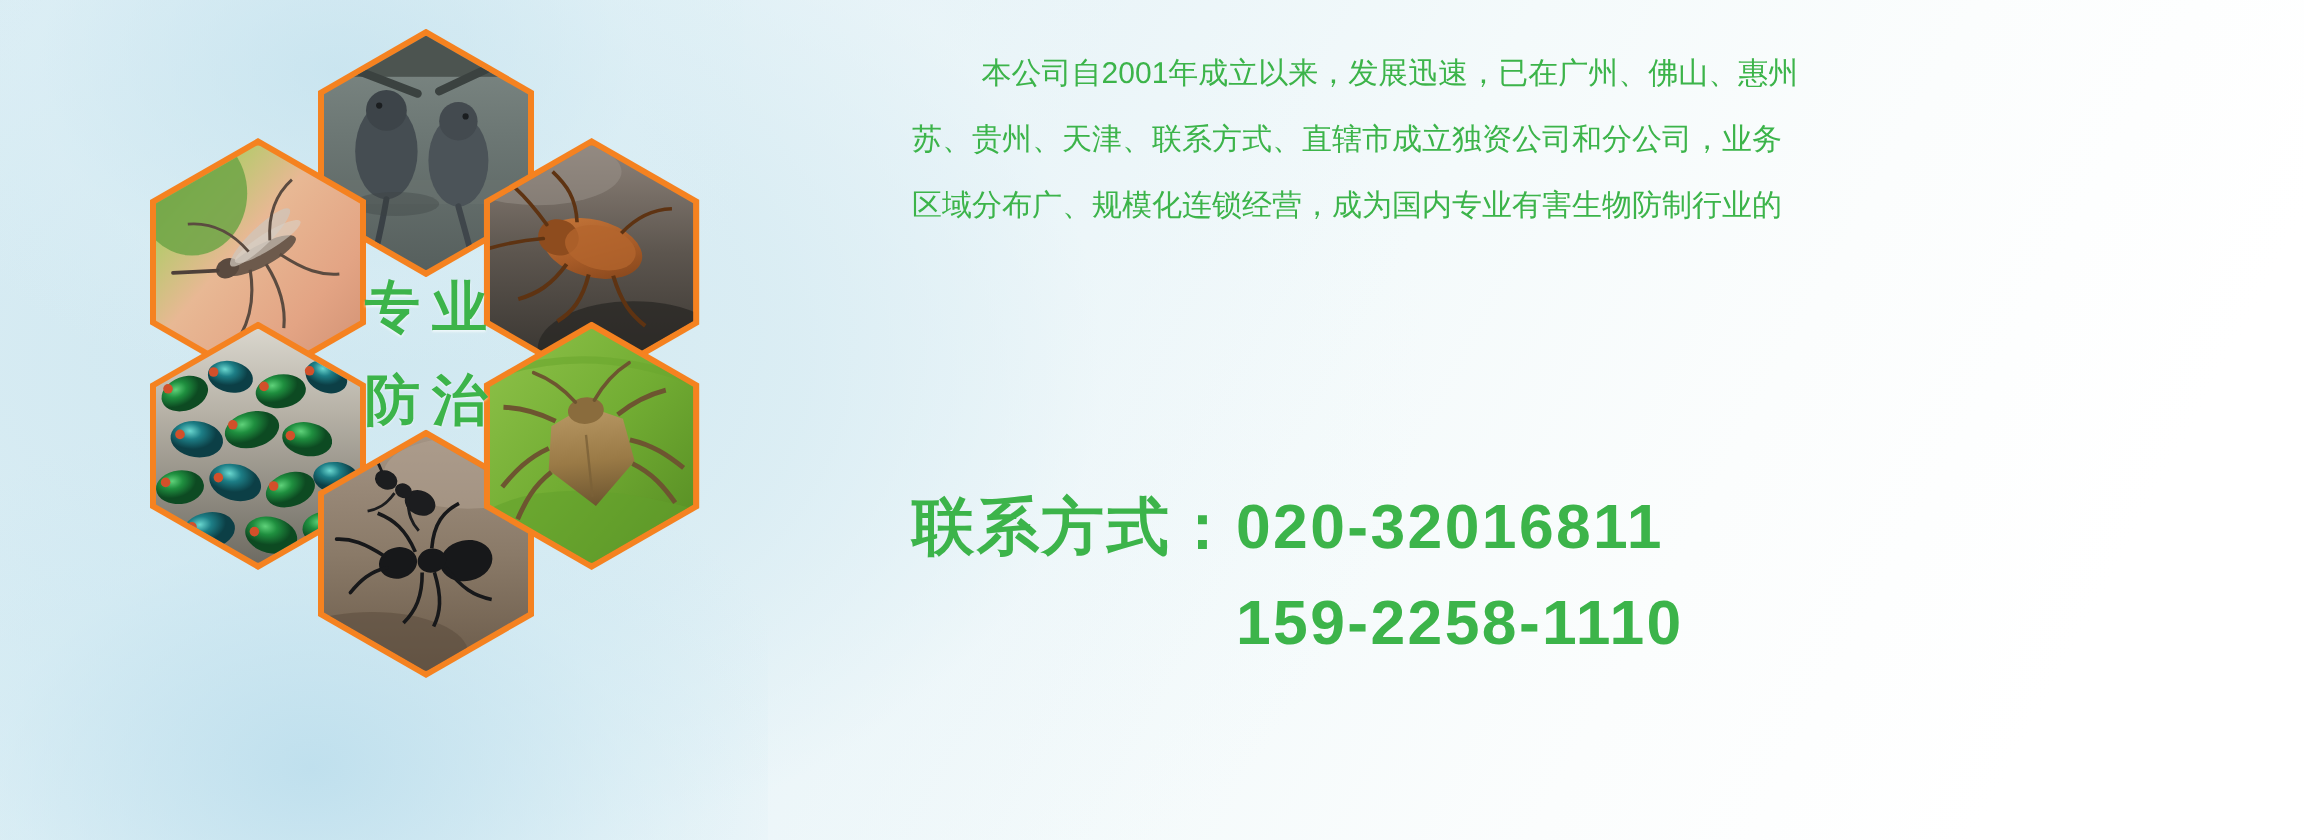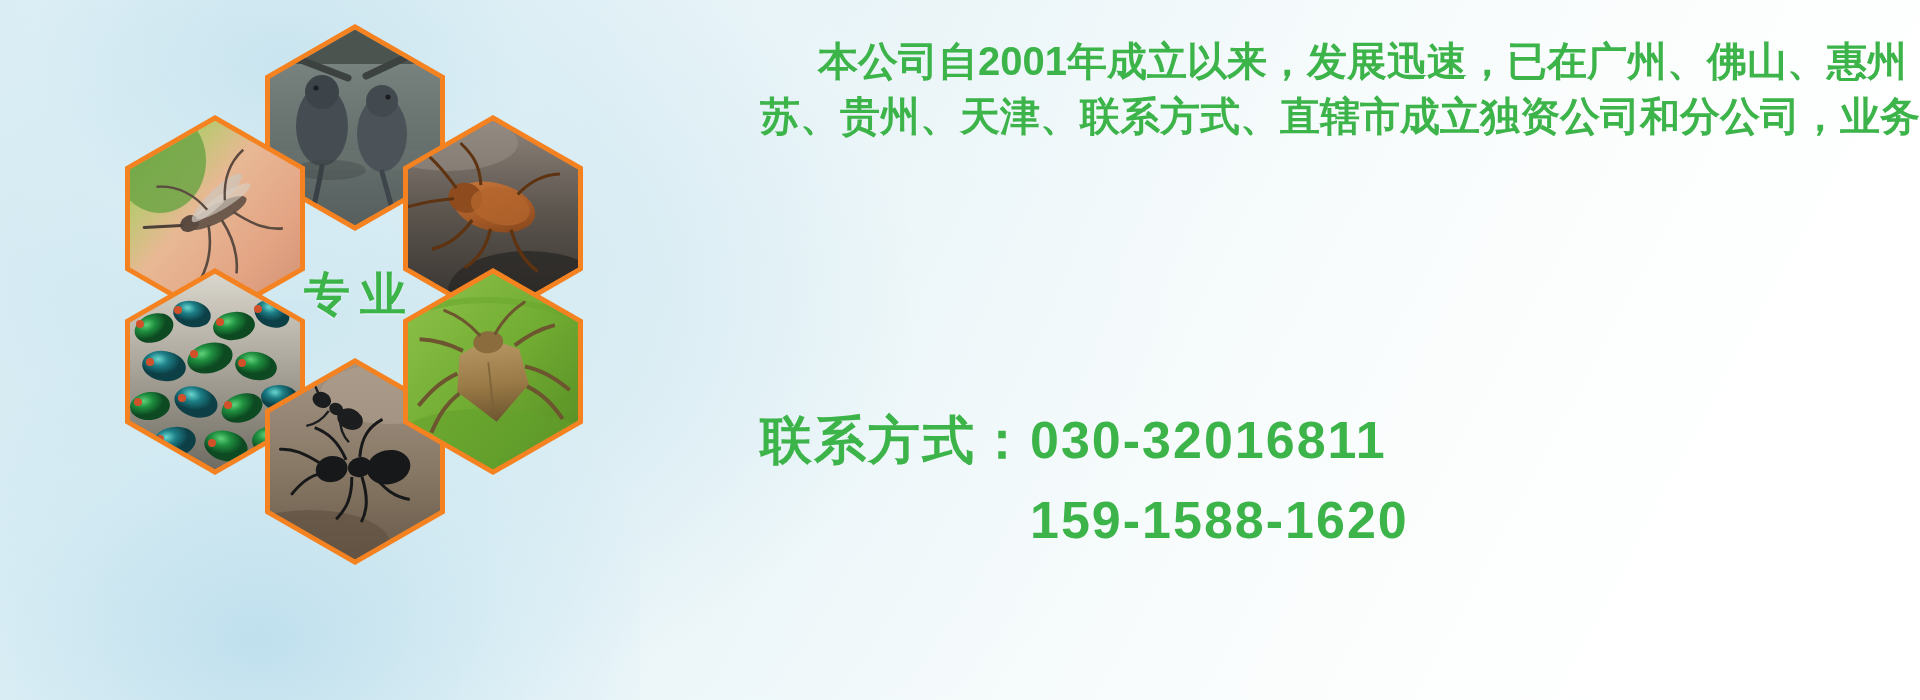--- a/index.html
+++ b/index.html
@@ -85,22 +85,22 @@
   
   #copy {
     position: absolute;
     left: 760px;
     top: 34px;
     width: 1140px;
   }
   #copy p {
     margin: 0;
     color: #3cb44a;
-    font-size: 40px;
-    font-weight: bold;
+    font-size: 25px;
+    font-weight: normal;
     line-height: 55px;
     letter-spacing: 0px;
     white-space: nowrap;
   }
   #copy p.indent { text-indent: 58px; }
 
   #contact {
     position: absolute;
     left: 760px;
     top: 400px;
@@ -348,26 +348,28 @@
             <path d="M34 12 C 50 22, 58 34, 66 48" stroke="#6d5530" stroke-width="4" fill="none"></path>
             <path d="M-26 -30 C -42 -40, -54 -44, -68 -46" stroke="#6d5530" stroke-width="4" fill="none"></path>
             <path d="M26 -30 C 42 -40, 54 -44, 68 -46" stroke="#6d5530" stroke-width="4" fill="none"></path>
           </g>
         </svg>
       </div>
     </div>
 
     <div class="hex-label" style="left:165px; top:181px;">
       <span>专业</span>
+      <span>防治</span>
     </div>
   </div>
 
   <div id="copy">
     <p class="indent">本公司自2001年成立以来，发展迅速，已在广州、佛山、惠州</p>
     <p>苏、贵州、天津、联系方式、直辖市成立独资公司和分公司，业务</p>
+    <p>区域分布广、规模化连锁经营，成为国内专业有害生物防制行业的</p>
   </div>
 
   <div id="contact">
-    <div class="line line1">联系方式：030-32016811</div>
-    <div class="line line2">159-1588-1620</div>
+    <div class="line line1">联系方式：020-32016811</div>
+    <div class="line line2">159-2258-1110</div>
   </div>
 
 </div>
 
 </body></html>

